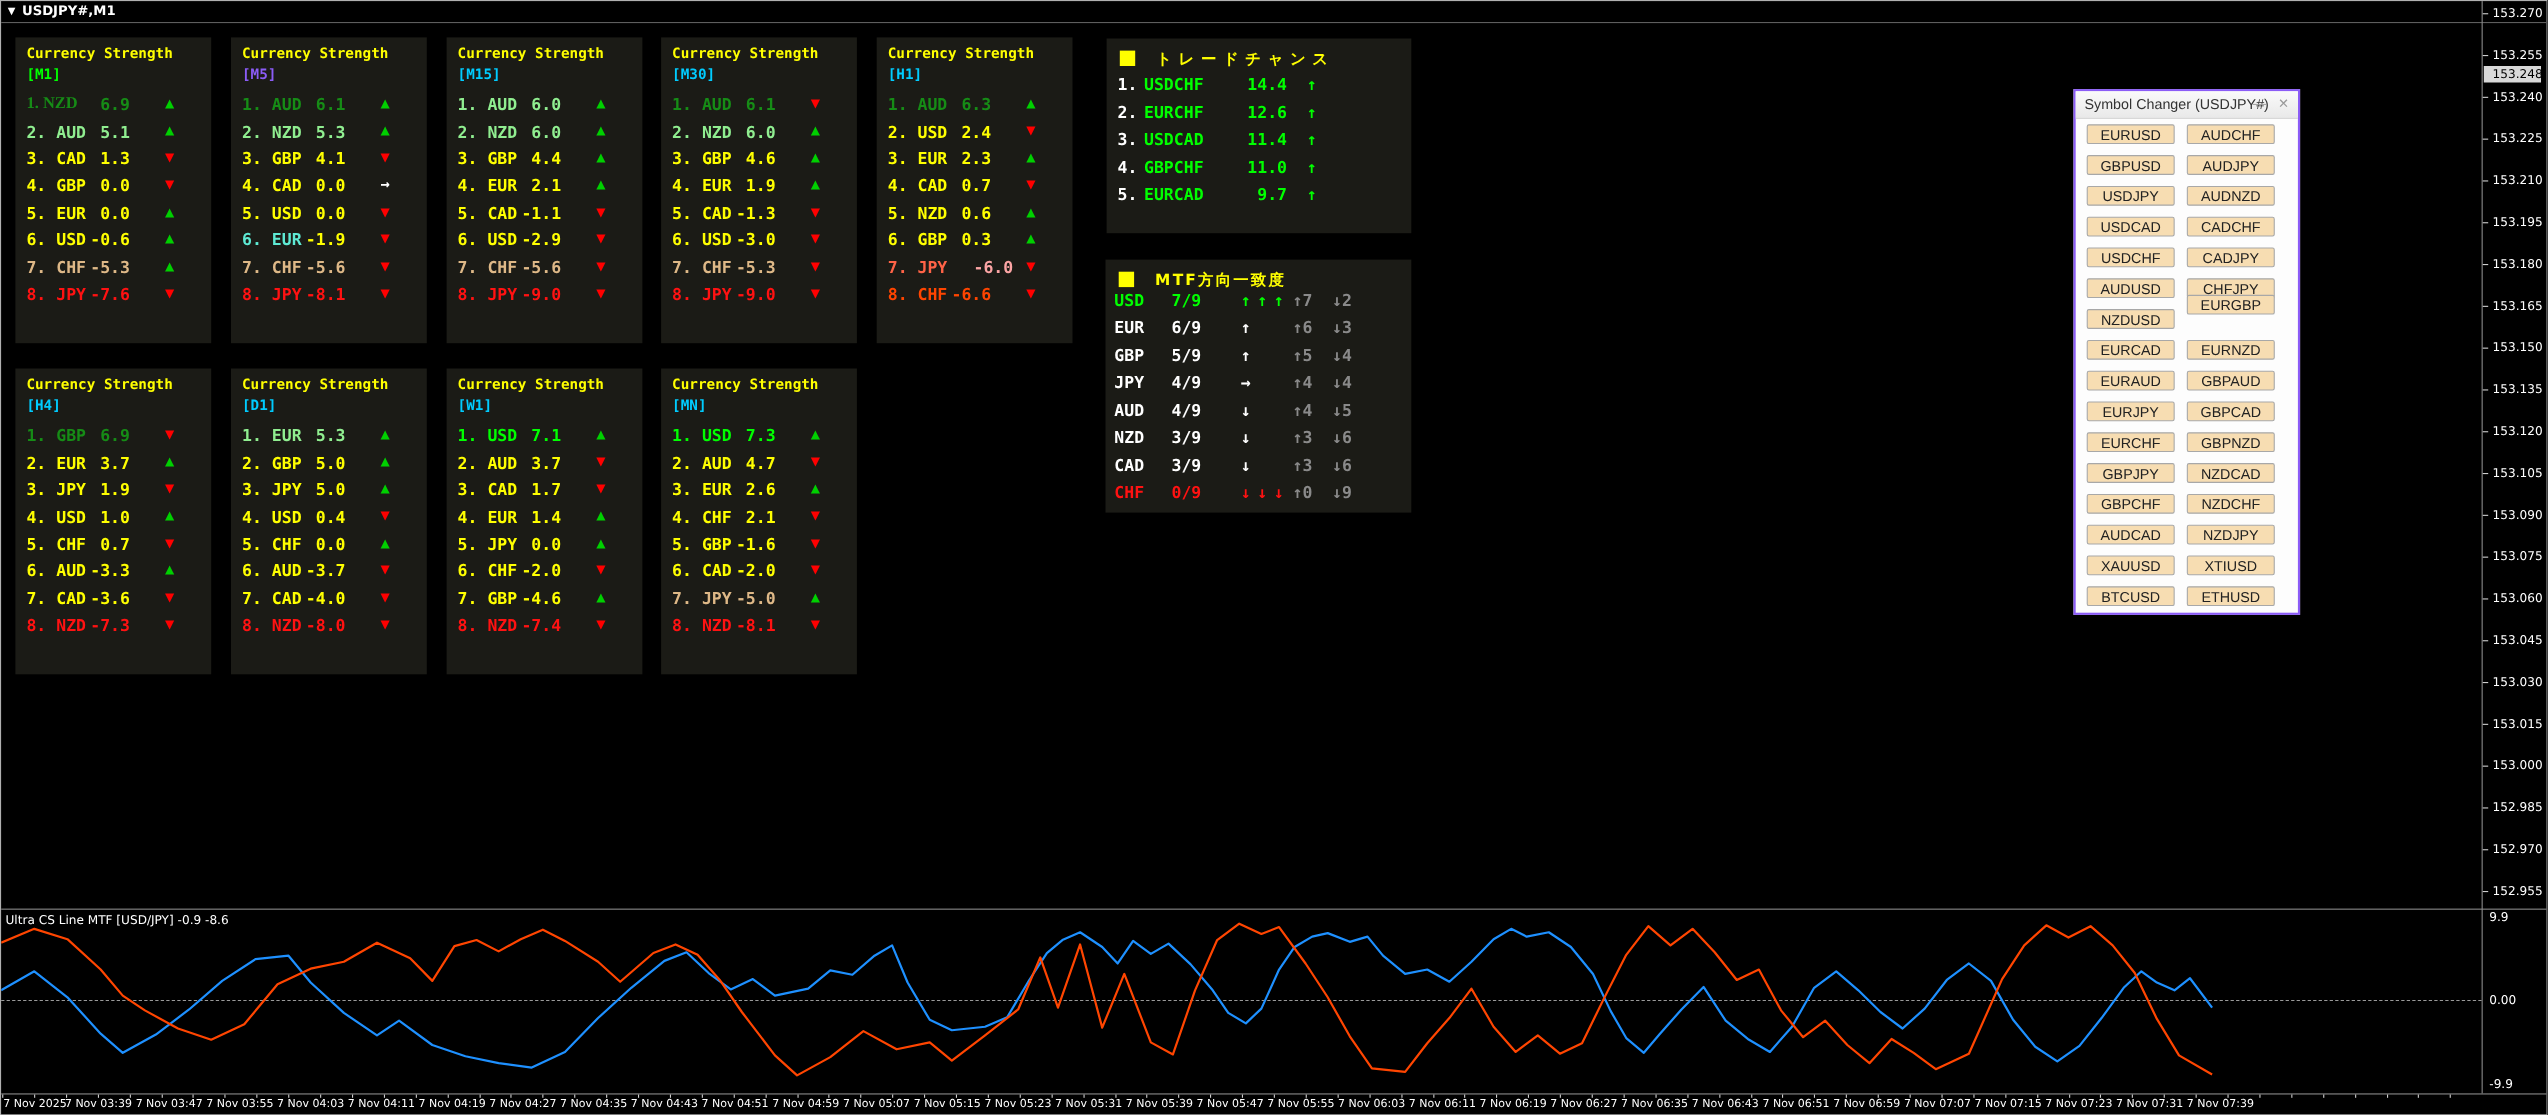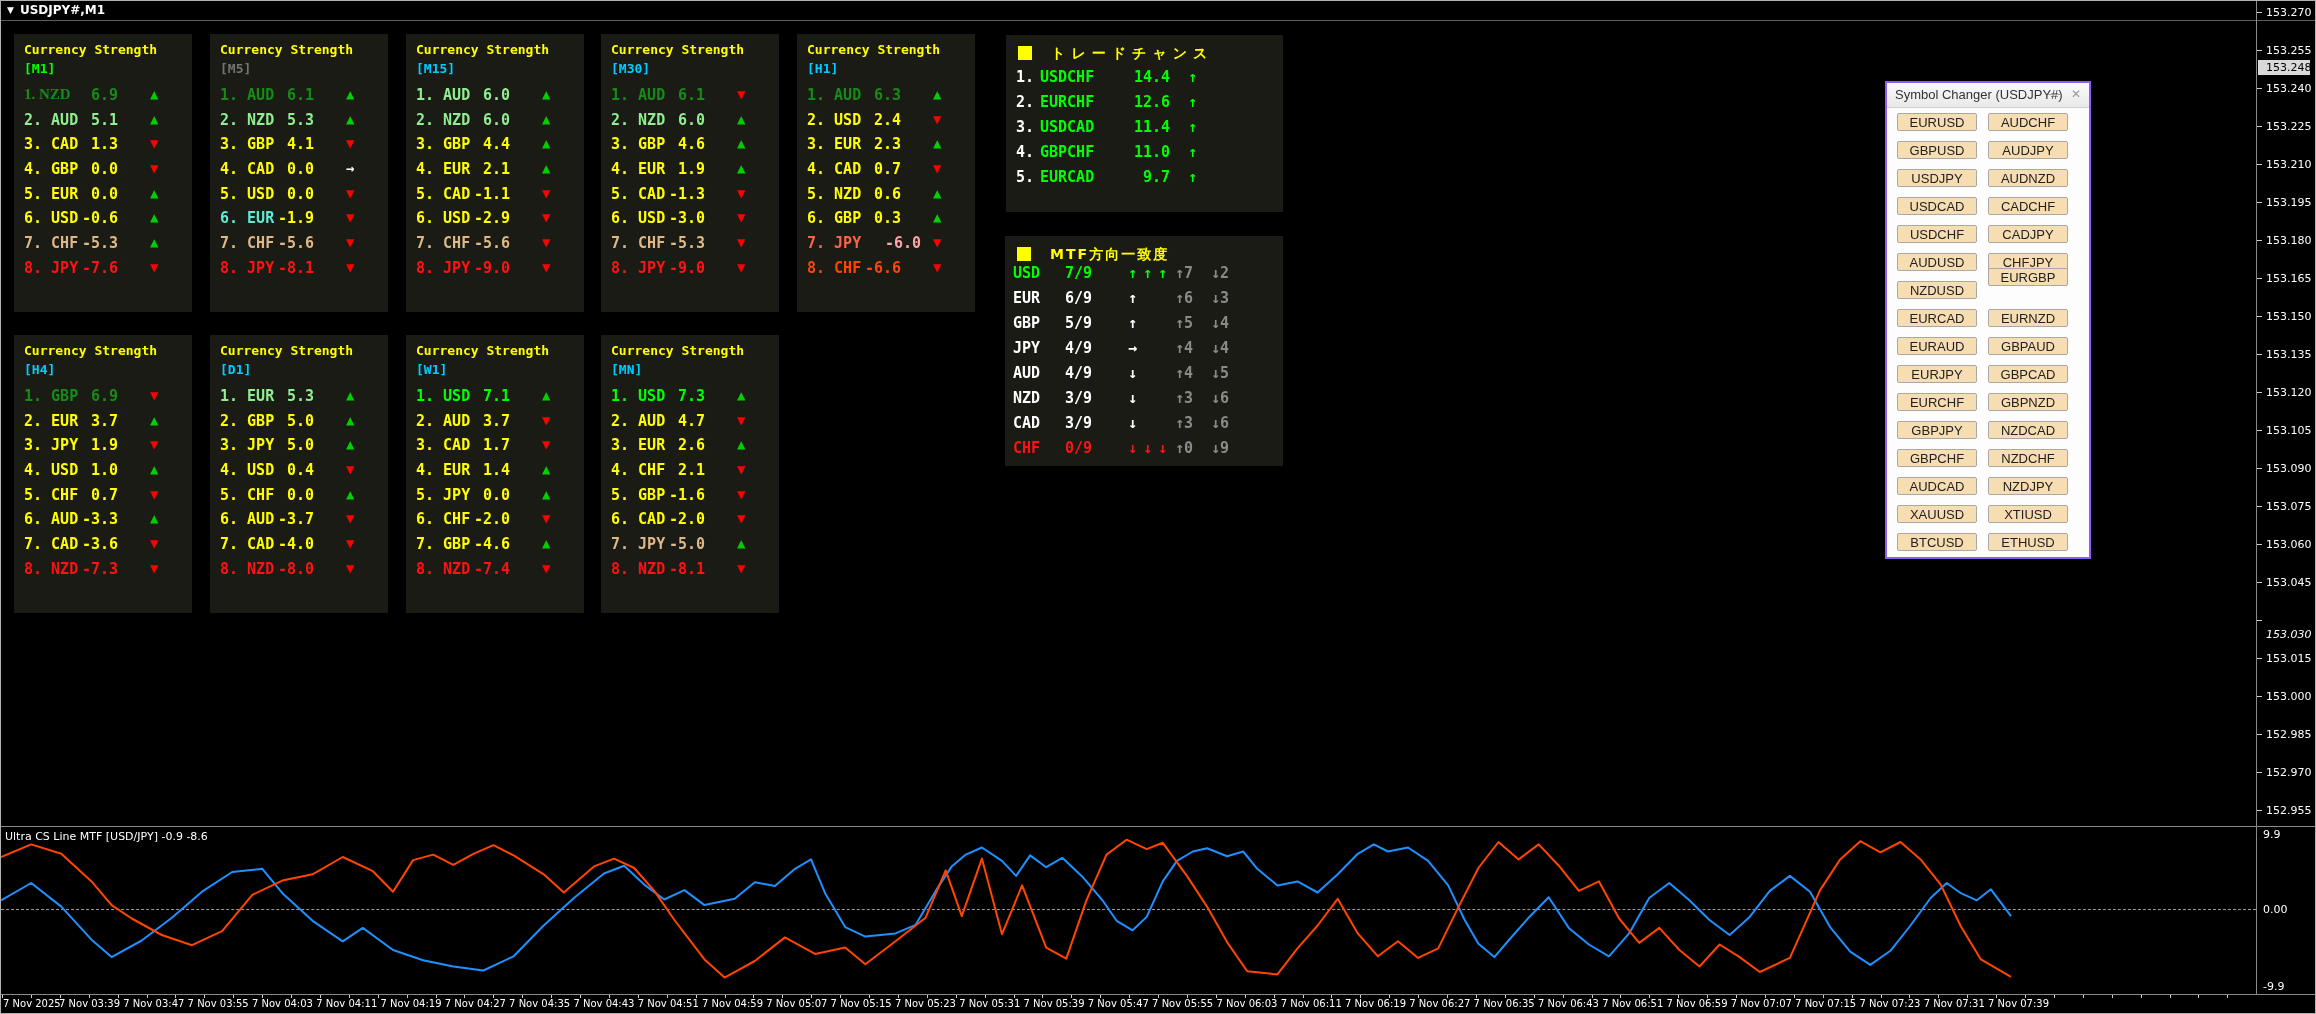--- a/index.html
+++ b/index.html
@@ -133,21 +133,21 @@
           </div>
           <div class="cs-row">
             <span class="cs-name" style="color: rgb(255, 18, 18);">8. JPY</span>
             <span class="cs-val" style="color: rgb(255, 18, 18);">-7.6</span>
             <span class="cs-arw" style="color: rgb(255, 0, 0);">▼</span>
           </div>
         </div>
       </div>
       <div class="cs-panel" style="left: 209px; top: 33px;">
         <div class="cs-title">Currency Strength</div>
-        <div class="cs-tf" style="color: #737373;">[M5]</div>
+        <div class="cs-tf" style="color: #8b5cf6;">[M5]</div>
         <div class="cs-rows">
           <div class="cs-row">
             <span class="cs-name" style="color: rgb(22, 140, 22);">1. AUD</span>
             <span class="cs-val" style="color: rgb(22, 140, 22);">&nbsp;6.1</span>
             <span class="cs-arw" style="color: rgb(0, 208, 0);">▲</span>
           </div>
           <div class="cs-row">
             <span class="cs-name" style="color: rgb(144, 238, 144);">2. NZD</span>
             <span class="cs-val" style="color: rgb(144, 238, 144);">&nbsp;5.3</span>
             <span class="cs-arw" style="color: rgb(0, 208, 0);">▲</span>
@@ -686,21 +686,21 @@
       <div class="p-tick-label" style="top: 429px;">153.105</div>
       <div class="p-tick-dash" style="top: 467px;"></div>
       <div class="p-tick-label" style="top: 467px;">153.090</div>
       <div class="p-tick-dash" style="top: 505px;"></div>
       <div class="p-tick-label" style="top: 505px;">153.075</div>
       <div class="p-tick-dash" style="top: 543px;"></div>
       <div class="p-tick-label" style="top: 543px;">153.060</div>
       <div class="p-tick-dash" style="top: 581px;"></div>
       <div class="p-tick-label" style="top: 581px;">153.045</div>
       <div class="p-tick-dash" style="top: 619px;"></div>
-      <div class="p-tick-label" style="top: 633px; font-style: italic;">153.030</div>
+      <div class="p-tick-label" style="top: 619px;">153.030</div>
       <div class="p-tick-dash" style="top: 657px;"></div>
       <div class="p-tick-label" style="top: 657px;">153.015</div>
       <div class="p-tick-dash" style="top: 695px;"></div>
       <div class="p-tick-label" style="top: 695px;">153.000</div>
       <div class="p-tick-dash" style="top: 733px;"></div>
       <div class="p-tick-label" style="top: 733px;">152.985</div>
       <div class="p-tick-dash" style="top: 771px;"></div>
       <div class="p-tick-label" style="top: 771px;">152.970</div>
       <div class="p-tick-dash" style="top: 809px;"></div>
       <div class="p-tick-label" style="top: 809px;">152.955</div>

